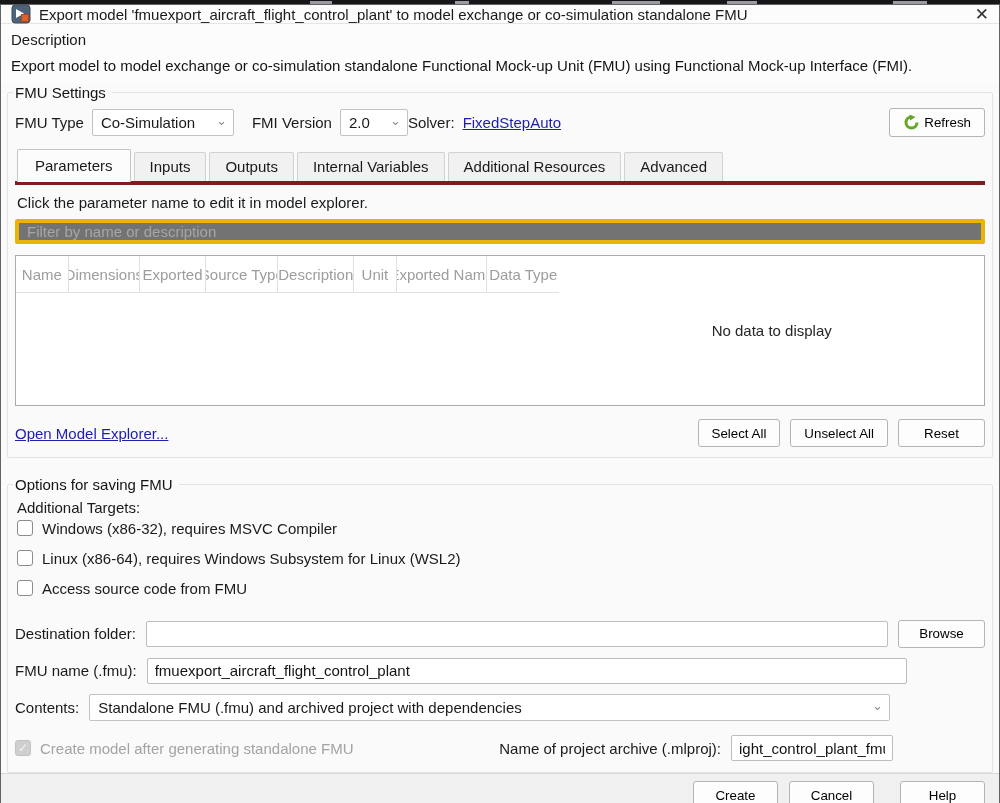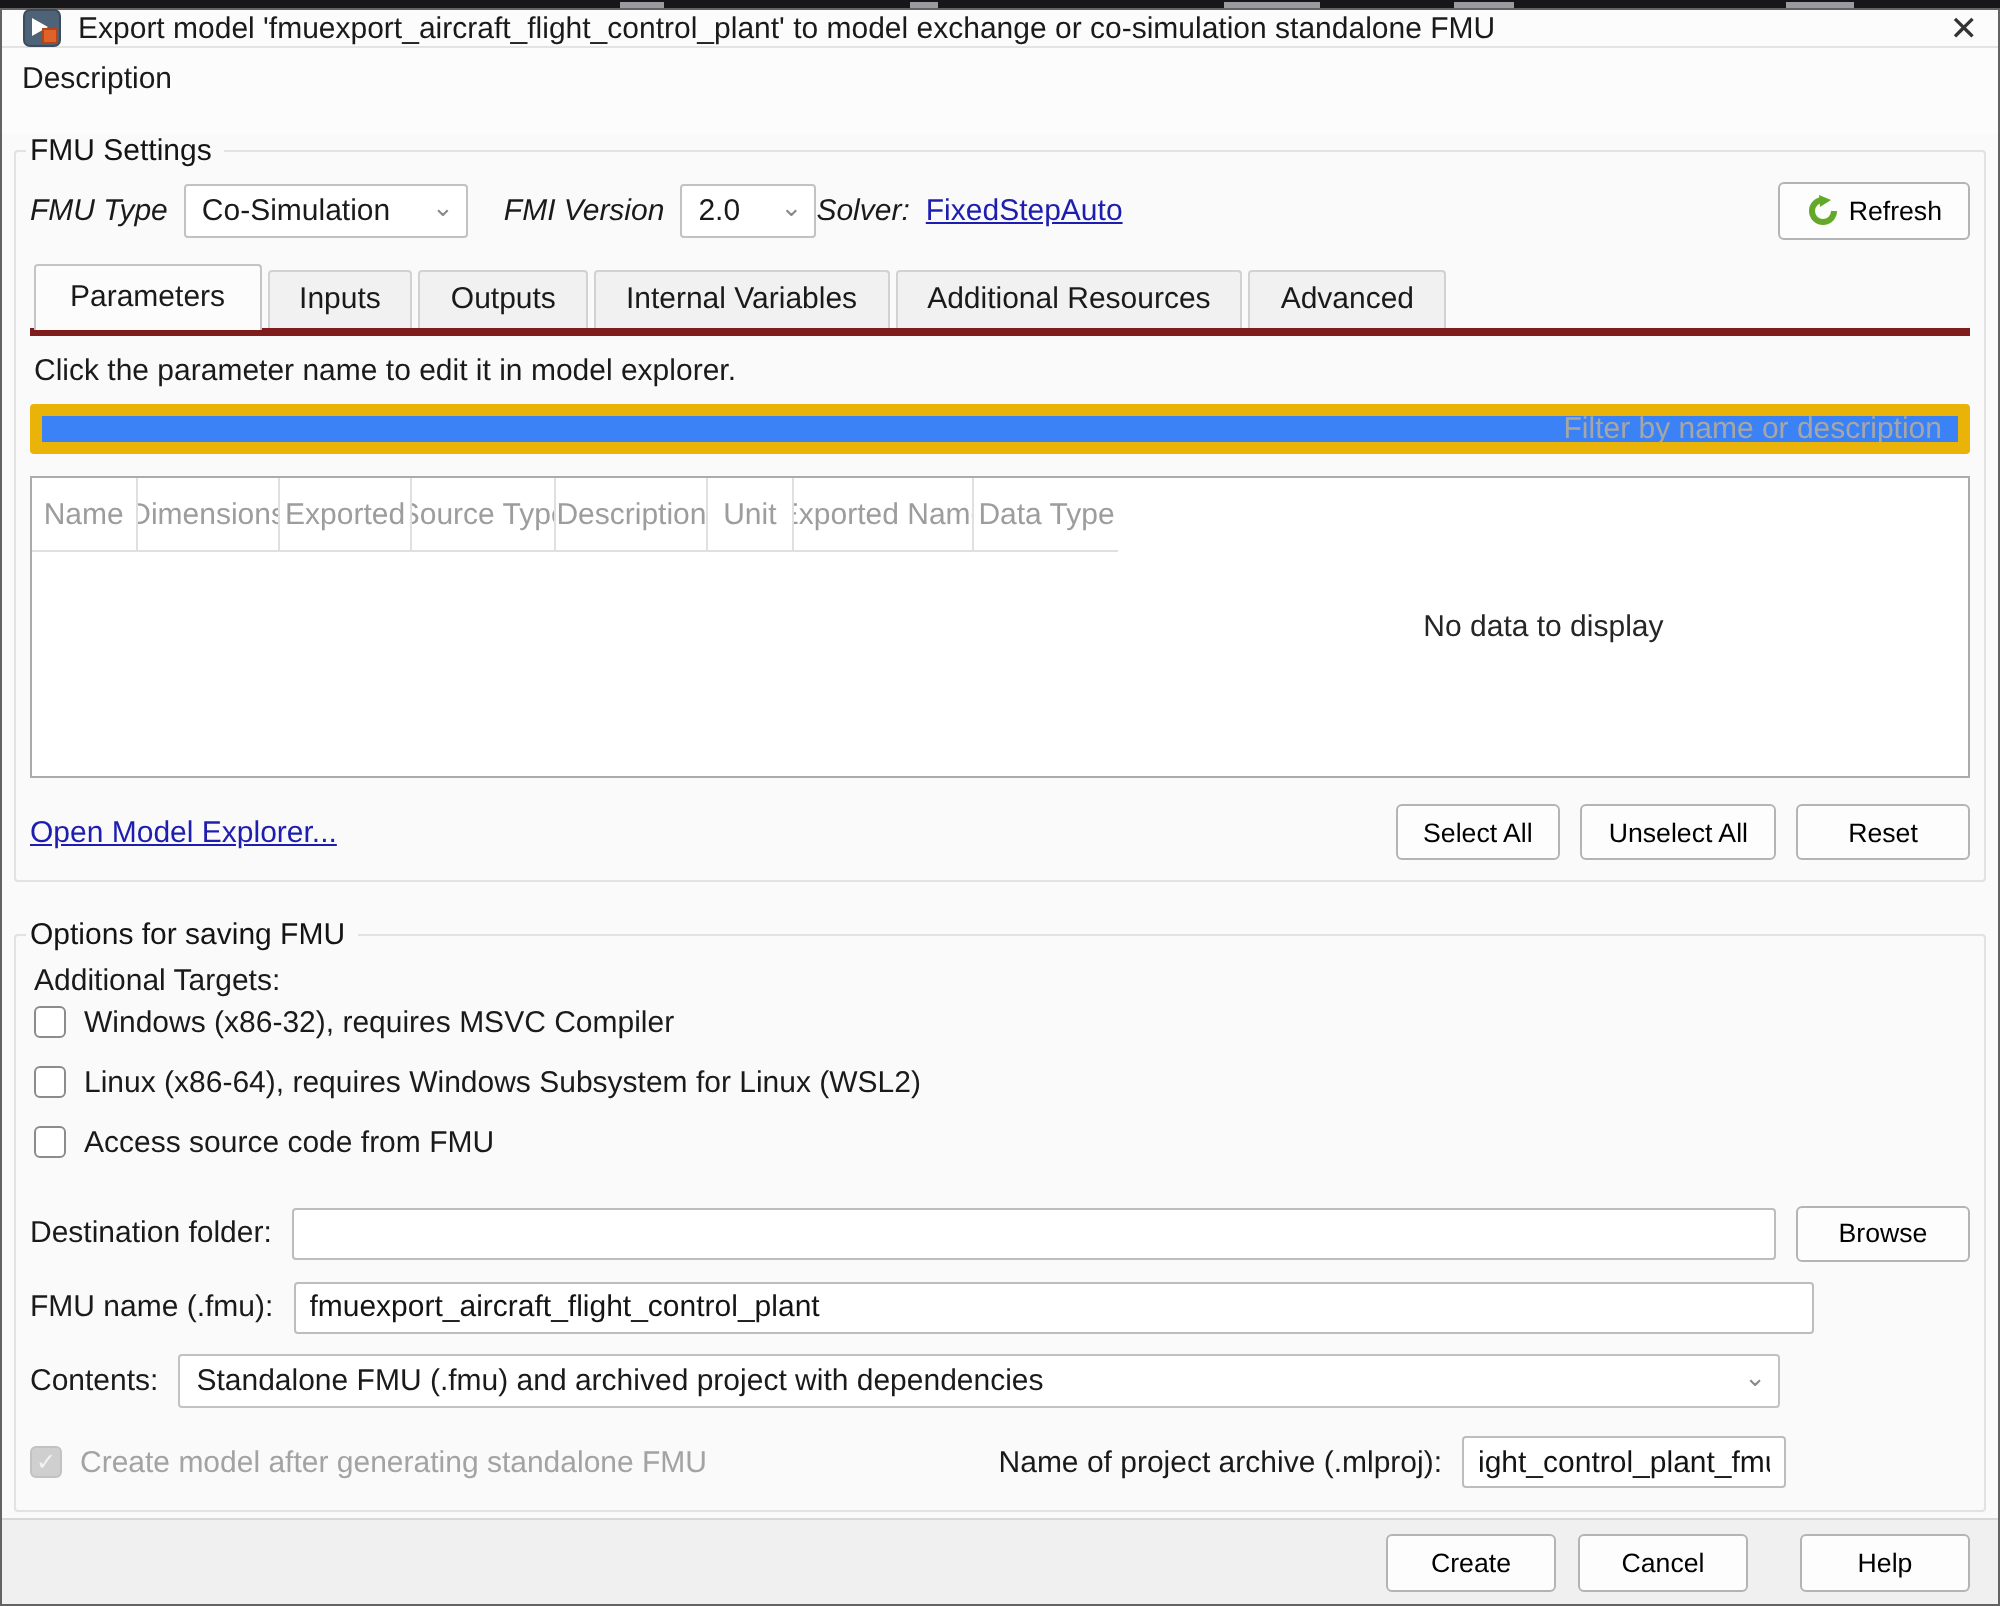--- a/index.html
+++ b/index.html
@@ -21,21 +21,21 @@
   .desc-block { padding:7px 10px 10px; background:#fcfcfc; flex:none; }
   .desc-heading { margin-bottom:9px; }
   .desc-text { color:#141414; }
 
   
   fieldset { border:1px solid #e2e2e2; border-radius:2px; margin:0 6px; padding:0 7px 10px; background:#fafafa; }
   legend { padding:0 6px 0 2px; margin-left:-2px; color:#141414; }
 
   
   .controls-row { display:flex; align-items:center; margin-top:6px; height:30px; }
-  .ctl-label { margin-right:8px; white-space:nowrap;font-style:italic; }
+  .ctl-label { margin-right:8px; white-space:nowrap; }
   .selectbox { display:flex; align-items:center; justify-content:space-between;
     background:#fff; border:1px solid #c2c2c2; border-radius:2px; height:27px; padding:0 6px 0 8px; }
   .selectbox .chev { color:#8a8a8a; font-size:13px; margin-left:10px; line-height:1; transform:translateY(-2px); }
   .sel-fmutype { width:142px; margin-right:18px; }
   .sel-fmiver  { width:68px;  margin-right:0; }
   .link { color:#1d1daf; text-decoration:underline; cursor:pointer; white-space:nowrap; }
   .spacer { flex:1 1 auto; }
   .btn { display:inline-flex; align-items:center; justify-content:center;
     background:#fdfdfd; border:1px solid #b4b4b4; border-radius:3px;
     height:28px; padding:0 13px; white-space:nowrap; cursor:default; }
@@ -43,22 +43,22 @@
   .refresh-btn svg { margin-right:4px; }
 
   
   .tabstrip { display:flex; align-items:flex-end; margin-top:12px; border-bottom:4px solid #7f1d1d; padding-left:2px; }
   .tab { border:1px solid #d2d2d2; border-bottom:none; background:#f1f1f1;
     padding:5px 15px 6px; margin-right:3px; border-radius:2px 2px 0 0; position:relative; }
   .tab.active { background:#fcfcfc; border-color:#c4c4c4; padding:7px 17px 8px;
     margin-bottom:-1px; z-index:2; }
   .tab-hint { margin:9px 2px 8px; }
 
-  .filter-input { width:100%; height:25px; border:6px solid #eab308; border-radius:2px;
-    background:#3b82f6; padding:0 8px; font-family:inherit; font-size:15px; color:#1a1a1a;text-align:right; }
+  .filter-input { width:100%; height:25px; border:4px solid #eab308; border-radius:2px;
+    background:#737373; padding:0 8px; font-family:inherit; font-size:15px; color:#1a1a1a; }
   .filter-input::placeholder { color:#a6a6a6; }
 
   
   .ptable { margin-top:11px; border:1px solid #ababab; background:#fff; height:151px;
     display:flex; flex-direction:row; }
   .thead { display:flex; flex:none; height:37px; border-bottom:1px solid #e0e0e0; }
   .th { display:flex; align-items:center; justify-content:center; color:#9d9d9d;
     border-right:1px solid #e0e0e0; overflow:hidden; white-space:nowrap; }
   .th:last-child { border-right:none; }
   .c0{width:9.7%;} .c1{width:13.1%;} .c2{width:12.2%;} .c3{width:13.3%;}
@@ -115,20 +115,21 @@
         <rect x="1" y="1" width="18" height="18" rx="3" fill="#4e6378" stroke="#3c4c5c"></rect>
         <path d="M5 5 L13 9.5 L5 14 Z" fill="#ffffff"></path>
         <rect x="10.5" y="10.5" width="7" height="7" fill="#e0622b" stroke="#b14718"></rect>
       </svg>
       <div class="title-text">Export model 'fmuexport_aircraft_flight_control_plant' to model exchange or co-simulation standalone FMU</div>
       <div class="close-btn">✕</div>
     </div>
 
     <div class="desc-block">
       <div class="desc-heading">Description</div>
+      <div class="desc-text">Export model to model exchange or co-simulation standalone Functional Mock-up Unit (FMU) using Functional Mock-up Interface (FMI).</div>
     </div>
 
     <fieldset>
       <legend>FMU Settings</legend>
 
       <div class="controls-row">
         <span class="ctl-label">FMU Type</span>
         <div class="selectbox sel-fmutype">
           <span>Co-Simulation</span>
           <span class="chev">⌄</span>

